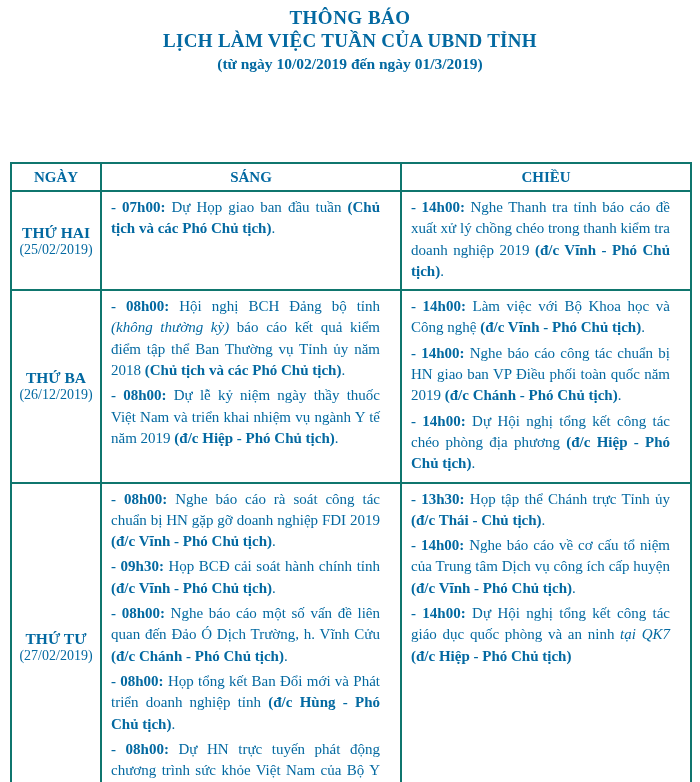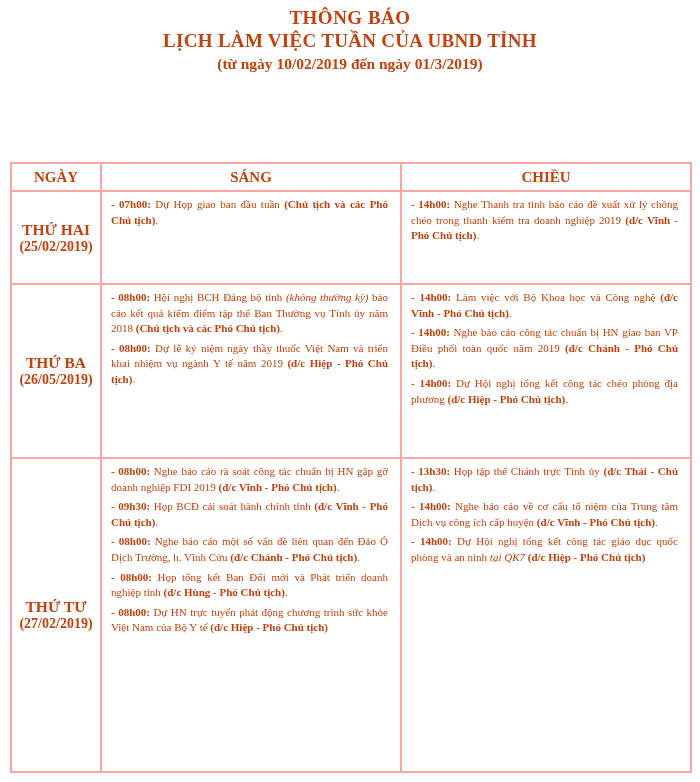--- a/index.html
+++ b/index.html
@@ -5,21 +5,21 @@
   html, body {
     margin: 0;
     padding: 0;
     background: #ffffff;
   }
   .page {
     position: relative;
     width: 700px;
     height: 782px;
     background: #ffffff;
-    color: #c2410c;
+    color: #0369a1;
     font-family: "Liberation Serif", "DejaVu Serif", serif;
     overflow: hidden;
   }
   .titles {
     text-align: center;
     padding-top: 7px;
   }
   .title-1 {
     font-size: 19px;
     font-weight: bold;
@@ -38,21 +38,21 @@
   }
   table.schedule {
     position: absolute;
     top: 162px;
     left: 10px;
     width: 680px;
     border-collapse: collapse;
     table-layout: fixed;
   }
   .schedule th, .schedule td {
-    border: 2px solid #fca5a5;
+    border: 2px solid #0f766e;
   }
   .schedule th {
     font-size: 15px;
     font-weight: bold;
     text-align: center;
     height: 24px;
     padding: 1px 2px;
   }
   col.c-day { width: 90px; }
   col.c-morning { width: 300px; }
@@ -60,29 +60,29 @@
   td.day {
     text-align: center;
     vertical-align: middle;
     padding: 2px;
   }
   .day-name {
     font-weight: bold;
     font-size: 15.5px;
   }
   .day-date {
-    font-weight: bold;
+    font-weight: normal;
     font-size: 14px;
   }
   td.cell {
     vertical-align: top;
     text-align: justify;
-    font-size: 11px;
+    font-size: 15px;
     line-height: 1.42;
-    padding: 5px 12px 3px 9px;
+    padding: 5px 20px 3px 9px;
   }
   p.entry {
     margin: 0 0 4px 0;
   }
   .b { font-weight: bold; }
   .i { font-style: italic; }
   tbody tr:nth-child(1) { height: 93px; }
   tbody tr:nth-child(2) { height: 174px; }
   tbody tr:nth-child(3) { height: 314px; }
 </style>
@@ -118,21 +118,21 @@
           <td class="cell">
             <p class="entry"><span class="b">- 07h00:</span><span> Dự Họp giao ban đầu tuần </span><span class="b">(Chủ tịch và các Phó Chủ tịch)</span><span>.</span></p>
           </td>
           <td class="cell">
             <p class="entry"><span class="b">- 14h00:</span><span> Nghe Thanh tra tỉnh báo cáo đề xuất xử lý chồng chéo trong thanh kiểm tra doanh nghiệp 2019 </span><span class="b">(đ/c Vĩnh - Phó Chủ tịch)</span><span>.</span></p>
           </td>
         </tr>
         <tr>
           <td class="day">
             <div class="day-name">THỨ BA</div>
-            <div class="day-date">(26/05/2019)</div>
+            <div class="day-date">(26/12/2019)</div>
           </td>
           <td class="cell">
             <p class="entry"><span class="b">- 08h00:</span><span> Hội nghị BCH Đảng bộ tỉnh </span><span class="i">(không thường kỳ)</span><span> báo cáo kết quả kiểm điểm tập thể Ban Thường vụ Tỉnh ủy năm 2018 </span><span class="b">(Chủ tịch và các Phó Chủ tịch)</span><span>.</span></p>
             <p class="entry"><span class="b">- 08h00:</span><span> Dự lễ kỷ niệm ngày thầy thuốc Việt Nam và triển khai nhiệm vụ ngành Y tế năm 2019 </span><span class="b">(đ/c Hiệp - Phó Chủ tịch)</span><span>.</span></p>
           </td>
           <td class="cell">
             <p class="entry"><span class="b">- 14h00:</span><span> Làm việc với Bộ Khoa học và Công nghệ </span><span class="b">(đ/c Vĩnh - Phó Chủ tịch)</span><span>.</span></p>
             <p class="entry"><span class="b">- 14h00:</span><span> Nghe báo cáo công tác chuẩn bị HN giao ban VP Điều phối toàn quốc năm 2019 </span><span class="b">(đ/c Chánh - Phó Chủ tịch)</span><span>.</span></p>
             <p class="entry"><span class="b">- 14h00:</span><span> Dự Hội nghị tổng kết công tác chéo phòng địa phương </span><span class="b">(đ/c Hiệp - Phó Chủ tịch)</span><span>.</span></p>
           </td>

